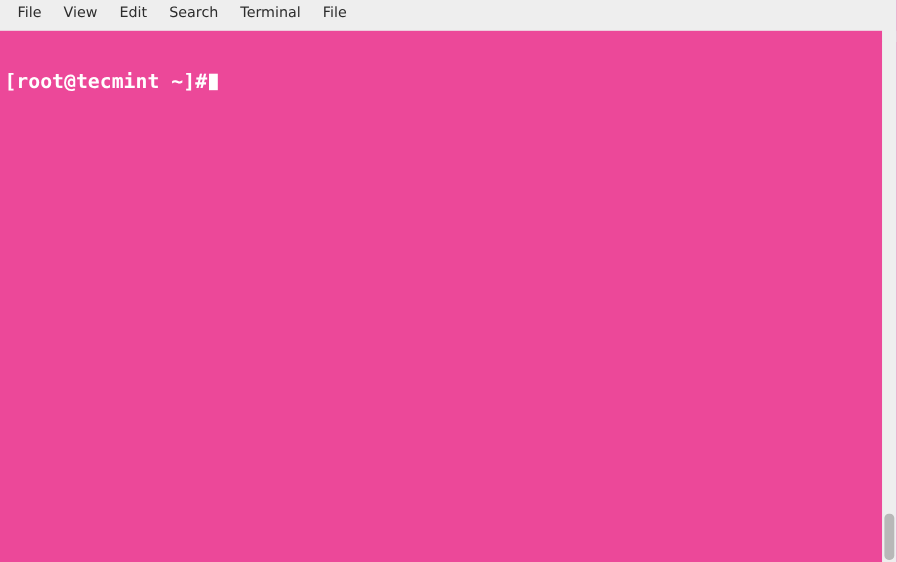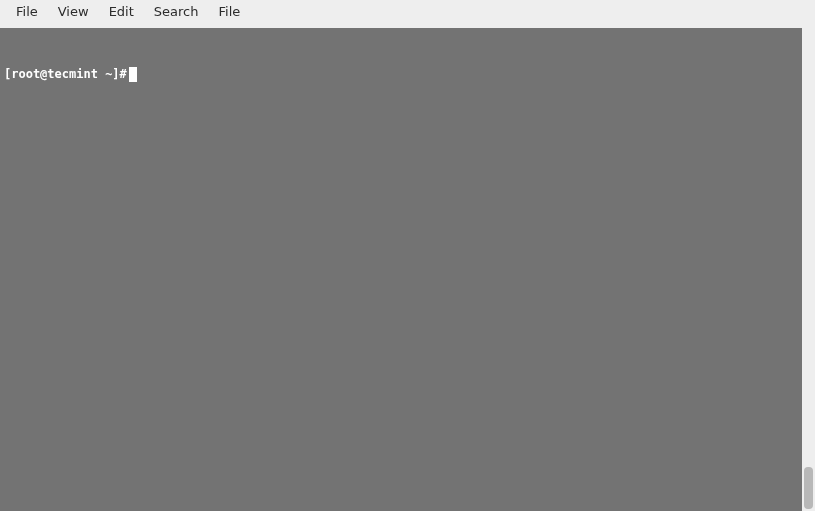--- a/index.html
+++ b/index.html
@@ -32,24 +32,24 @@
     .terminal-wrapper {
       position: absolute;
       top: 28px;
       left: 0;
       right: 0;
       bottom: 0;
       display: flex;
     }
     .terminal {
       flex: 1;
-      background: #737373;
+      background: #ec4899;
       color: #ffffff;
       font-family: "DejaVu Sans Mono", "Liberation Mono", monospace;
-      font-size: 12px;
+      font-size: 18px;
       font-weight: bold;
       padding: 4px 4px;
       line-height: 17px;
       white-space: pre;
       overflow: hidden;
     }
     .prompt-line {
       display: flex;
       align-items: center;
     }
@@ -77,20 +77,21 @@
     }
   </style>
 </head>
 <body>
 
 <div class="menubar">
   <div class="menu-item">File</div>
   <div class="menu-item">View</div>
   <div class="menu-item">Edit</div>
   <div class="menu-item">Search</div>
+  <div class="menu-item">Terminal</div>
   <div class="menu-item">File</div>
 </div>
 
 <div class="terminal-wrapper">
   <div class="terminal">
     <div class="prompt-line"><span>[root@tecmint ~]#</span><span class="cursor"></span></div>
   </div>
   <div class="scrollbar">
     <div class="scrollbar-thumb"></div>
   </div>

